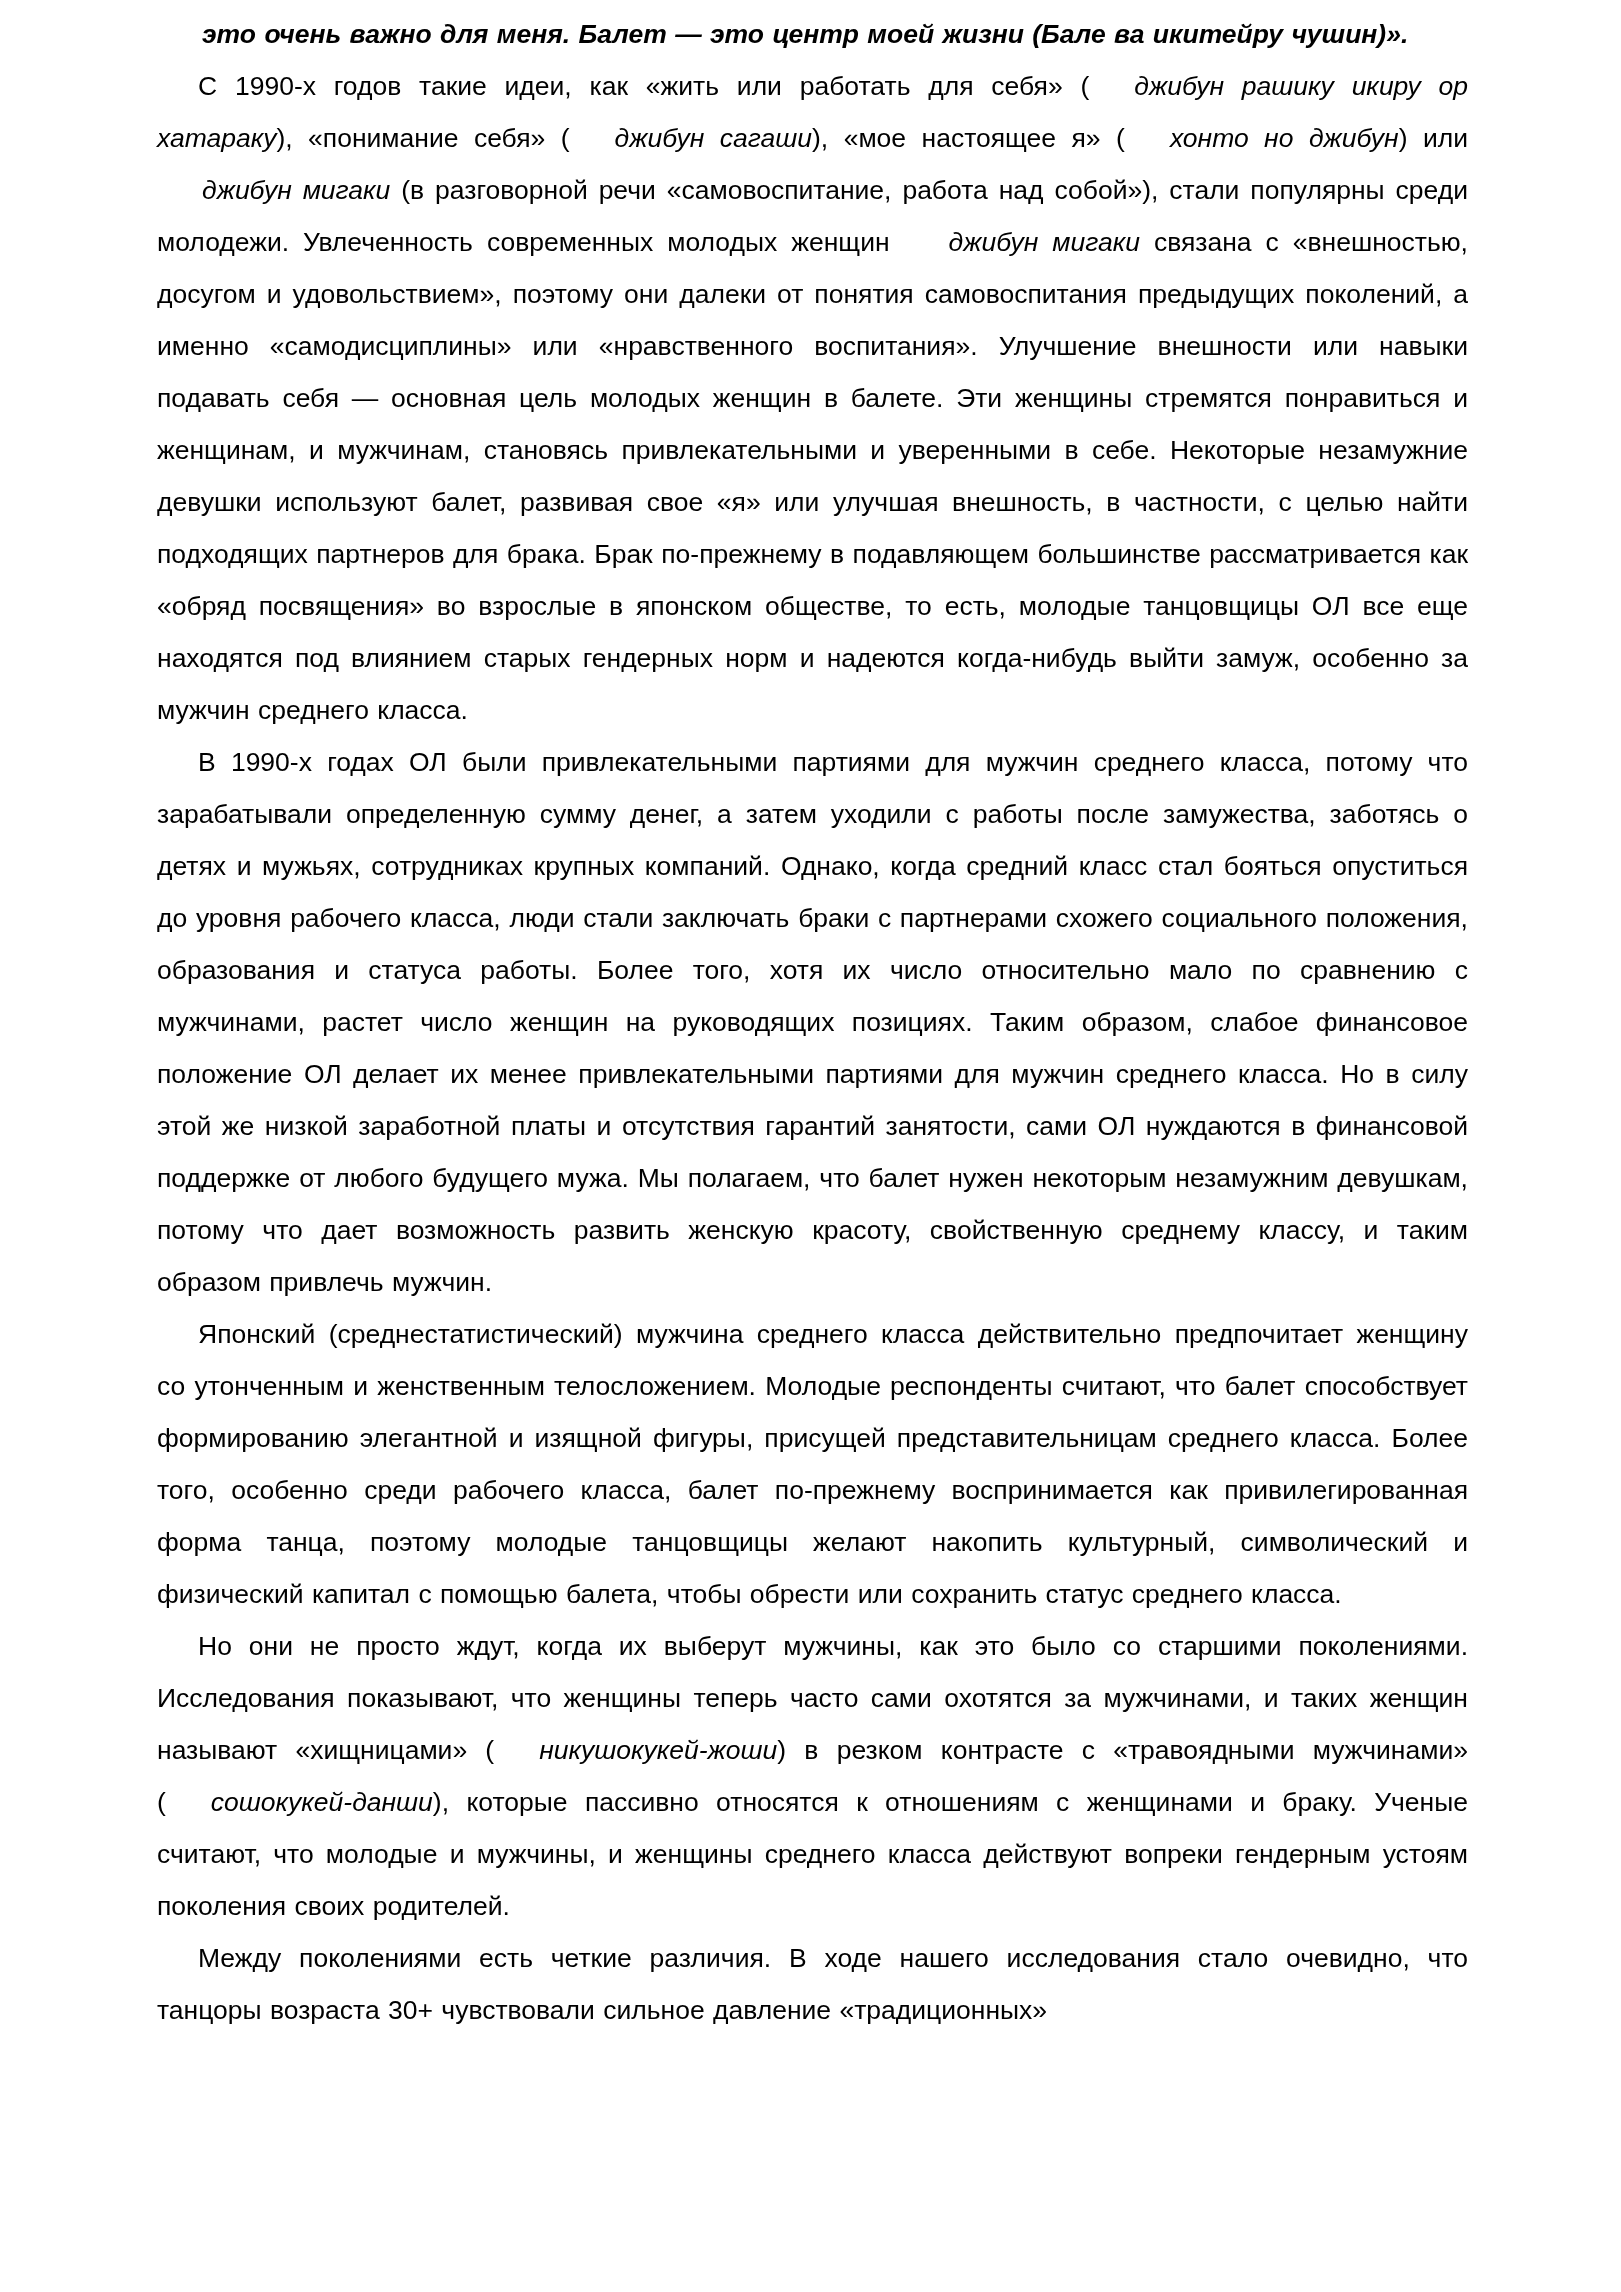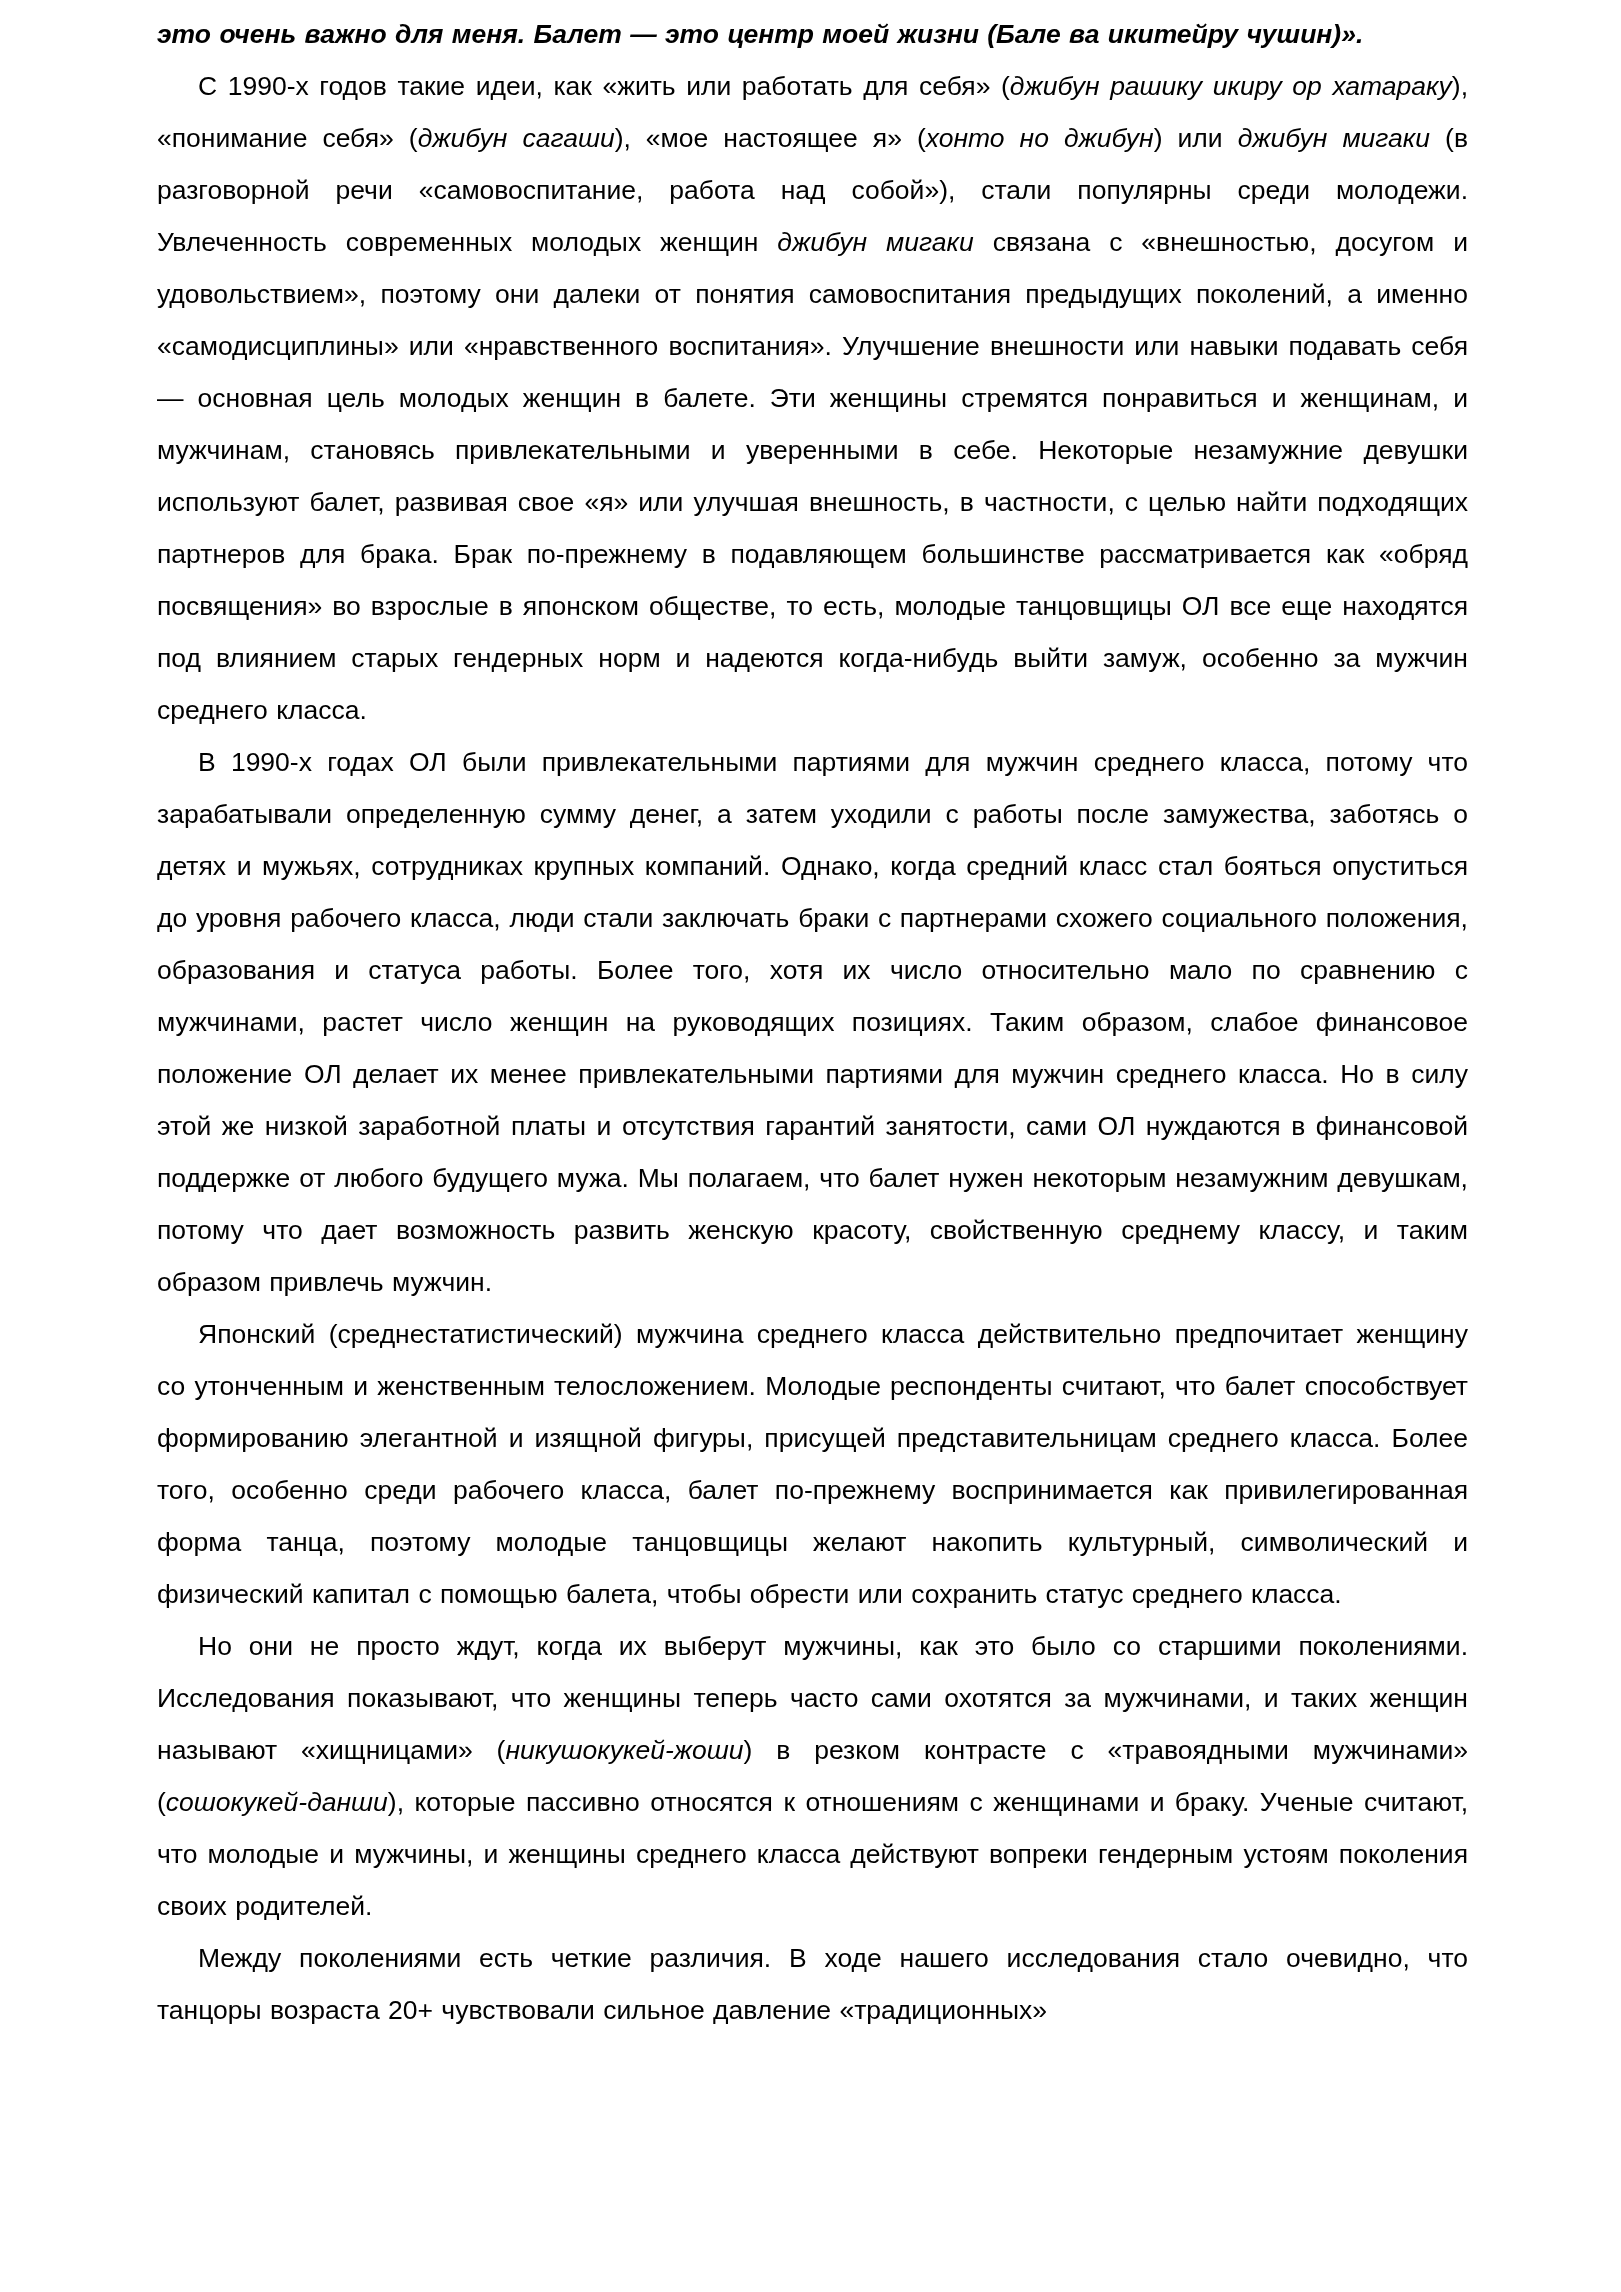--- a/index.html
+++ b/index.html
@@ -23,31 +23,32 @@
     line-height: 52px;
     color: #000000;
     text-align: justify;
     text-align-last: left;
     word-spacing: 1px;
   }
   .para.indent {
     text-indent: 41px;
   }
   .para em {
+    margin-left: 45px;
   }
   .para .seg-bold {
     font-weight: bold;
   }
 </style>
 </head>
 <body>
 
 <div class="page">
   <div id="text-content">
       <p class="para"><em class="seg-bold">это очень важно для меня. Балет — это центр моей жизни (Бале ва икитейру чушин)».</em></p>
       <p class="para indent"><span>С 1990-х годов такие идеи, как «жить или работать для себя» (</span><em>джибун рашику икиру ор хатараку</em><span>), «понимание себя» (</span><em>джибун сагаши</em><span>), «мое настоящее я» (</span><em>хонто но джибун</em><span>) или </span><em>джибун мигаки</em><span> (в разговорной речи «самовоспитание, работа над собой»), стали популярны среди молодежи. Увлеченность современных молодых женщин </span><em>джибун мигаки</em><span> связана с «внешностью, досугом и удовольствием», поэтому они далеки от понятия самовоспитания предыдущих поколений, а именно «самодисциплины» или «нравственного воспитания». Улучшение внешности или навыки подавать себя — основная цель молодых женщин в балете. Эти женщины стремятся понравиться и женщинам, и мужчинам, становясь привлекательными и уверенными в себе. Некоторые незамужние девушки используют балет, развивая свое «я» или улучшая внешность, в частности, с целью найти подходящих партнеров для брака. Брак по-прежнему в подавляющем большинстве рассматривается как «обряд посвящения» во взрослые в японском обществе, то есть, молодые танцовщицы ОЛ все еще находятся под влиянием старых гендерных норм и надеются когда-нибудь выйти замуж, особенно за мужчин среднего класса.</span></p>
       <p class="para indent"><span>В 1990-х годах ОЛ были привлекательными партиями для мужчин среднего класса, потому что зарабатывали определенную сумму денег, а затем уходили с работы после замужества, заботясь о детях и мужьях, сотрудниках крупных компаний. Однако, когда средний класс стал бояться опуститься до уровня рабочего класса, люди стали заключать браки с партнерами схожего социального положения, образования и статуса работы. Более того, хотя их число относительно мало по сравнению с мужчинами, растет число женщин на руководящих позициях. Таким образом, слабое финансовое положение ОЛ делает их менее привлекательными партиями для мужчин среднего класса. Но в силу этой же низкой заработной платы и отсутствия гарантий занятости, сами ОЛ нуждаются в финансовой поддержке от любого будущего мужа. Мы полагаем, что балет нужен некоторым незамужним девушкам, потому что дает возможность развить женскую красоту, свойственную среднему классу, и таким образом привлечь мужчин.</span></p>
       <p class="para indent"><span>Японский (среднестатистический) мужчина среднего класса действительно предпочитает женщину со утонченным и женственным телосложением. Молодые респонденты считают, что балет способствует формированию элегантной и изящной фигуры, присущей представительницам среднего класса. Более того, особенно среди рабочего класса, балет по-прежнему воспринимается как привилегированная форма танца, поэтому молодые танцовщицы желают накопить культурный, символический и физический капитал с помощью балета, чтобы обрести или сохранить статус среднего класса.</span></p>
       <p class="para indent"><span>Но они не просто ждут, когда их выберут мужчины, как это было со старшими поколениями. Исследования показывают, что женщины теперь часто сами охотятся за мужчинами, и таких женщин называют «хищницами» (</span><em>никушокукей-жоши</em><span>) в резком контрасте с «травоядными мужчинами» (</span><em>сошокукей-данши</em><span>), которые пассивно относятся к отношениям с женщинами и браку. Ученые считают, что молодые и мужчины, и женщины среднего класса действуют вопреки гендерным устоям поколения своих родителей.</span></p>
-      <p class="para indent"><span>Между поколениями есть четкие различия. В ходе нашего исследования стало очевидно, что танцоры возраста 20+ чувствовали сильное давление «традиционных»</span></p>
+      <p class="para indent"><span>Между поколениями есть четкие различия. В ходе нашего исследования стало очевидно, что танцоры возраста 30+ чувствовали сильное давление «традиционных»</span></p>
     </div>
 </div>
 
 
 </body></html>

